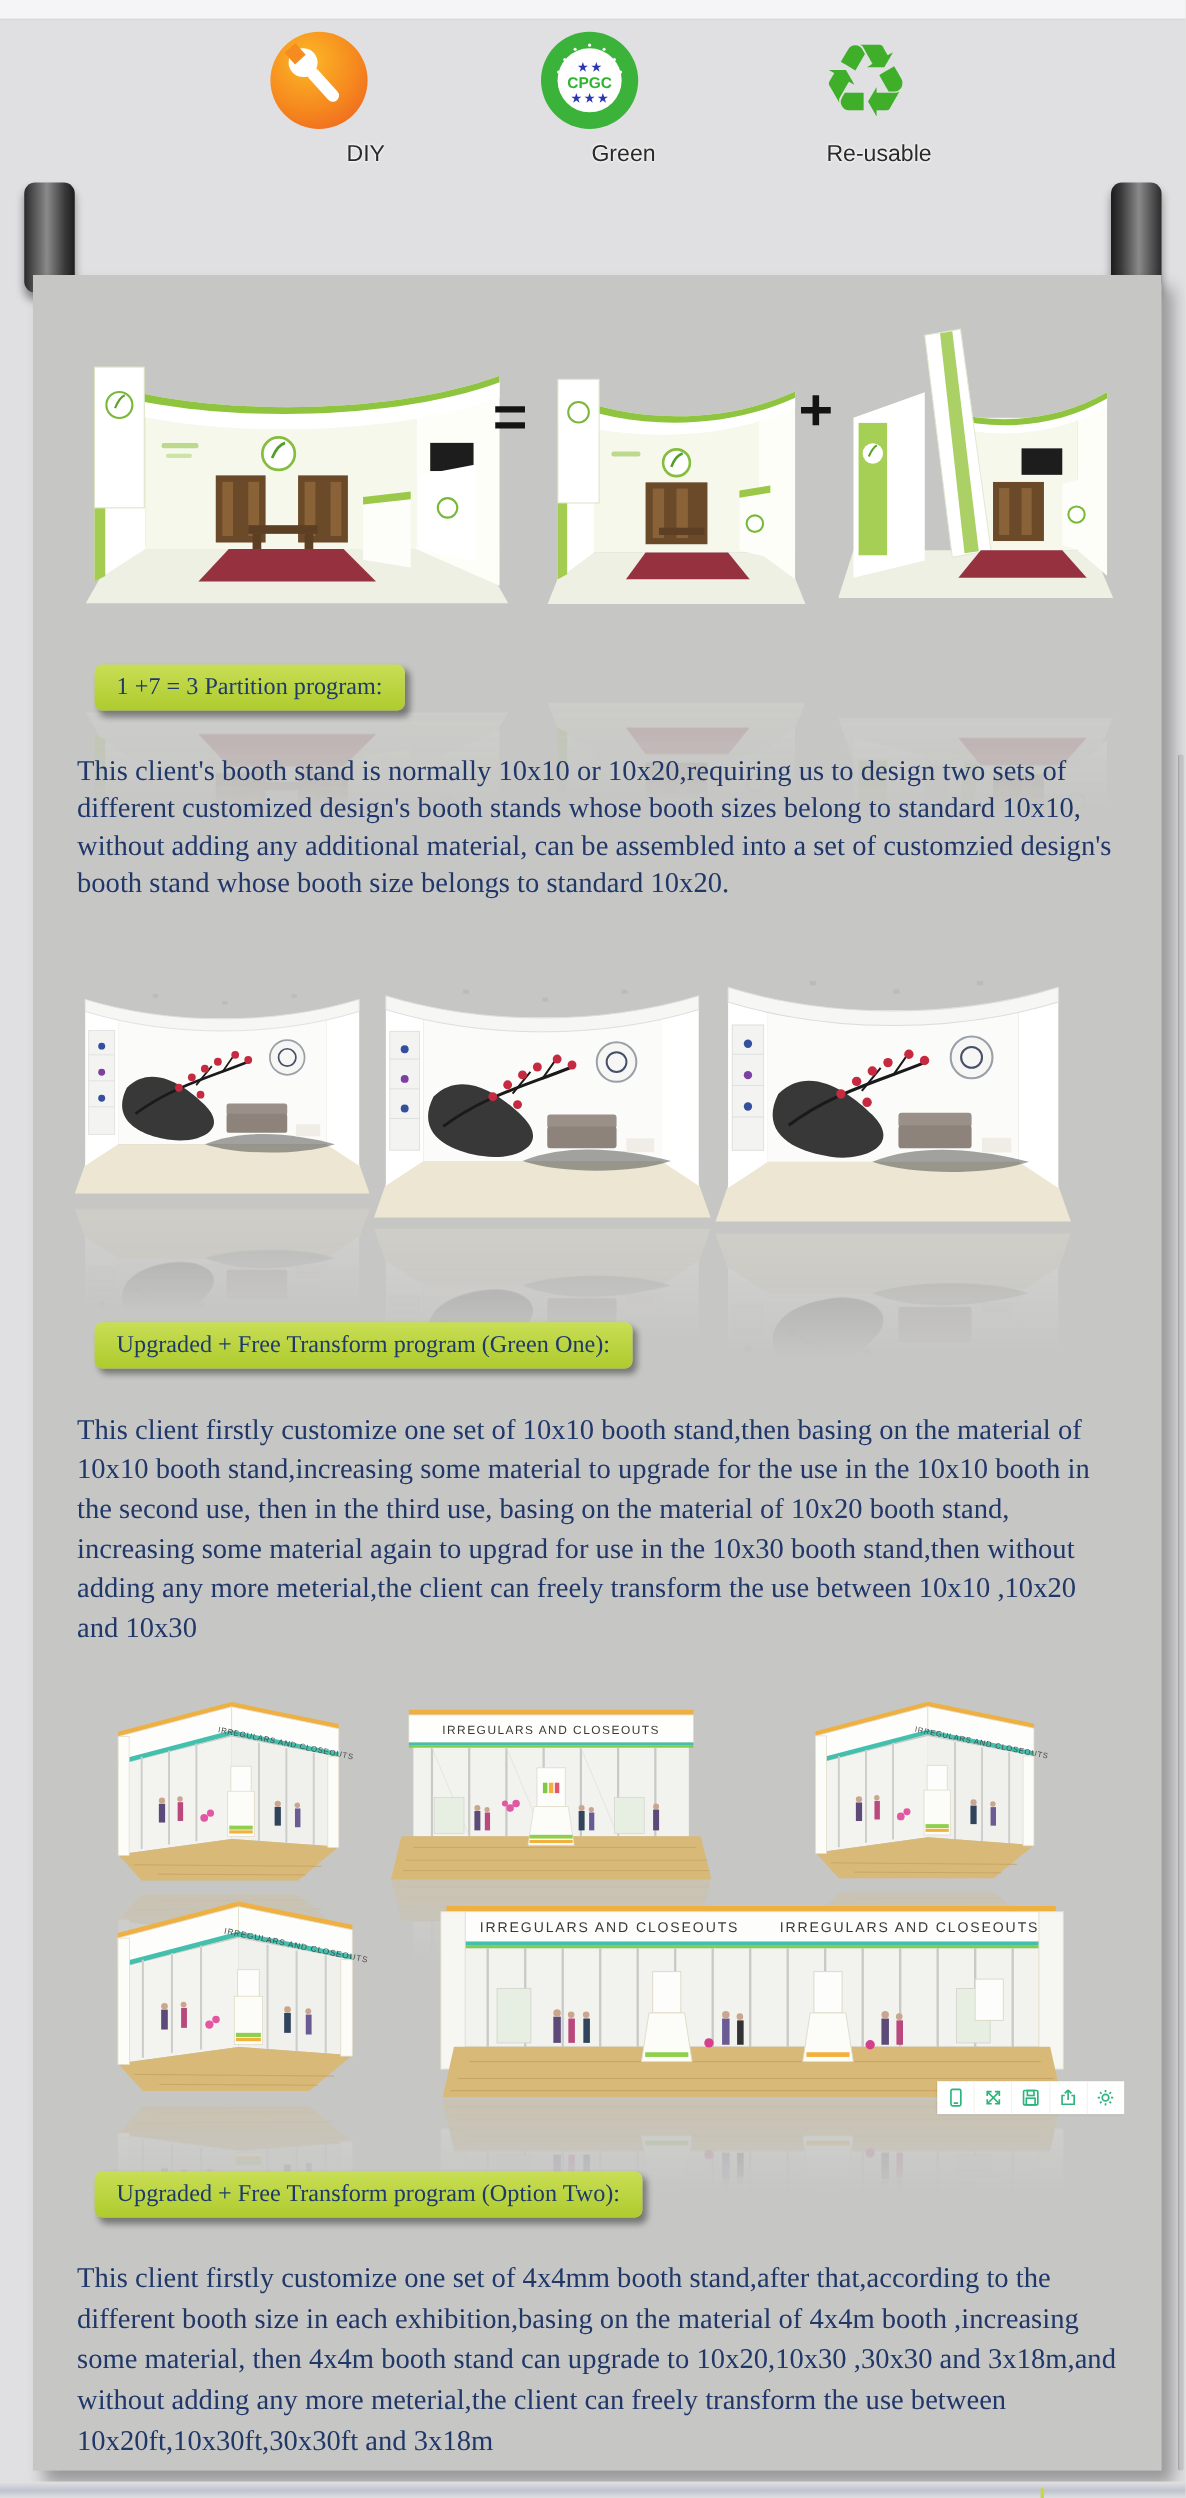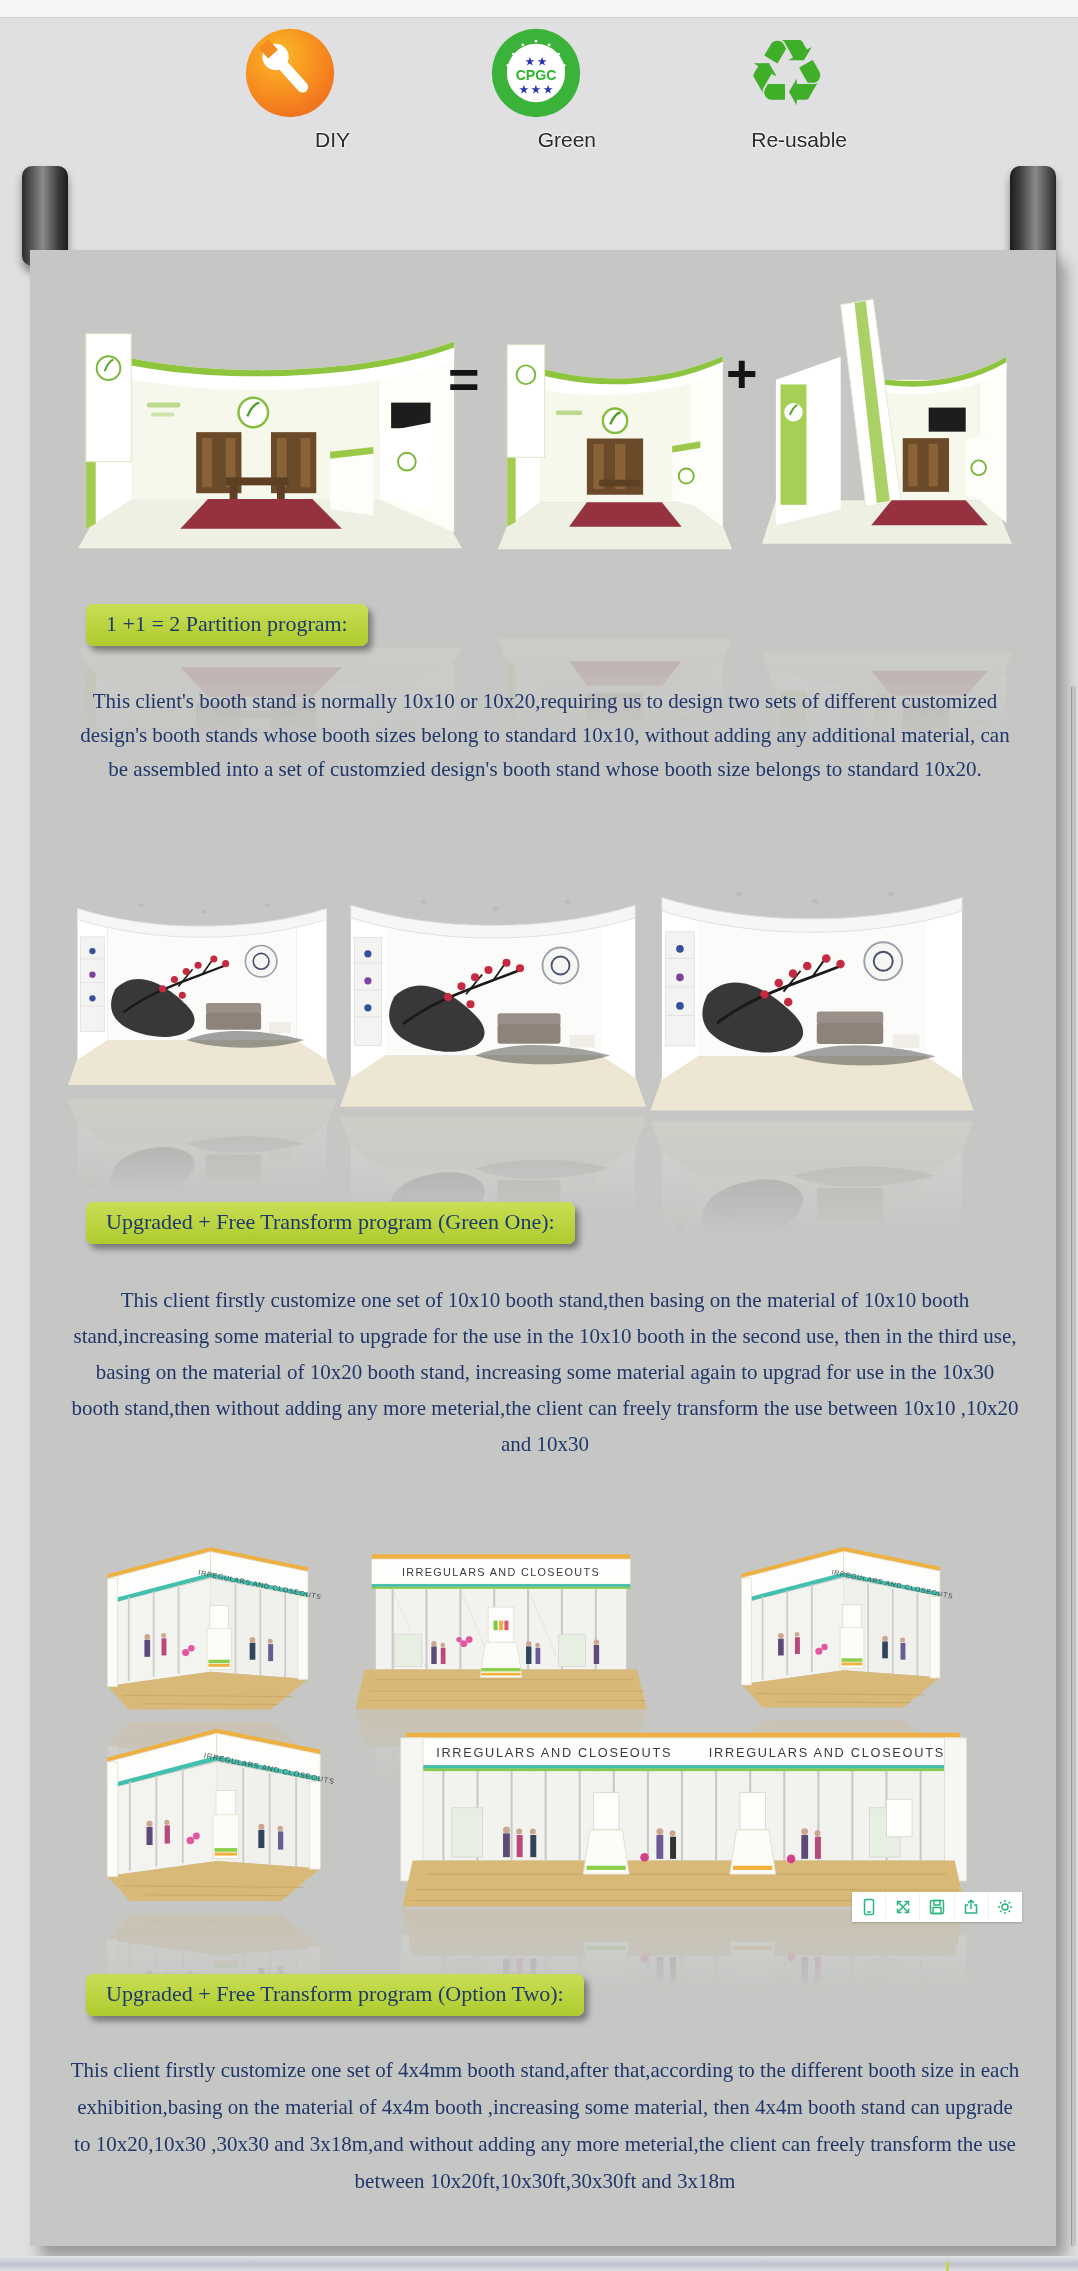--- a/index.html
+++ b/index.html
@@ -35,21 +35,21 @@
          box-shadow:10px 12px 14px rgba(0,0,0,.32);}
   
   .booth{position:absolute;-webkit-box-reflect:below -4px linear-gradient(rgba(0,0,0,0) 55%,rgba(0,0,0,.25));}
   .op{position:absolute;font-family:"Liberation Sans",sans-serif;font-weight:bold;font-size:54px;
       color:#141414;line-height:54px;}
   
   .chip{position:absolute;padding:7px 20px 9px 20px;font-size:22px;color:#1d3a6b;
         background:linear-gradient(180deg,#c9de55,#aecb2e);border-radius:7px;
         box-shadow:4px 5px 6px rgba(0,0,0,.4);}
   
-  .para{position:absolute;left:70px;width:950px;font-size:21px;color:#20376a;text-align:center;}
+  .para{position:absolute;left:70px;width:950px;font-size:26px;color:#20376a;text-align:left;}
   .p1{top:684px;line-height:34px;}
   .p2{top:1282px;line-height:36px;}
   .p3{top:2052px;line-height:37px;}
   
   .img-toolbar{position:absolute;left:852px;top:1892px;width:170px;height:30px;background:#ffffff;
                display:flex;box-shadow:0 1px 2px rgba(0,0,0,.2);}
   .img-toolbar .tb{flex:1;display:flex;align-items:center;justify-content:center;cursor:pointer;
                    border-right:1px solid #eef5f1;}
   .img-toolbar .tb:last-child{border-right:none;}
   
@@ -347,21 +347,21 @@
     </svg>
   <div class="op" style="left:448px;top:352px">=</div>
   <svg class="booth" style="left:495px;top:296px" width="240" height="300">
       <use href="#bg-med"></use>
     </svg>
   <div class="op" style="left:726px;top:346px">+</div>
   <svg class="booth" style="left:762px;top:280px" width="250" height="320">
       <use href="#bg-cor"></use>
     </svg>
 
-  <div class="chip" style="left:86px;top:604px">1 +1 = 2 Partition program:</div>
+  <div class="chip" style="left:86px;top:604px">1 +7 = 3 Partition program:</div>
   <div class="para p1">This client's booth stand is normally 10x10 or 10x20,requiring us to design two sets of different customized design's booth stands whose booth sizes belong to standard 10x10, without adding any additional material, can be assembled into a set of customzied design's booth stand whose booth size belongs to standard 10x20.</div>
 
   <svg class="booth" style="left:68px;top:868px" width="268" height="226">
       <use href="#bi"></use>
     </svg>
   <svg class="booth" style="left:338px;top:862px" width="310" height="252">
       <use href="#bi"></use>
     </svg>
   <svg class="booth" style="left:610px;top:852px" width="404" height="266" preserveAspectRatio="none">
       <use href="#bi"></use>

